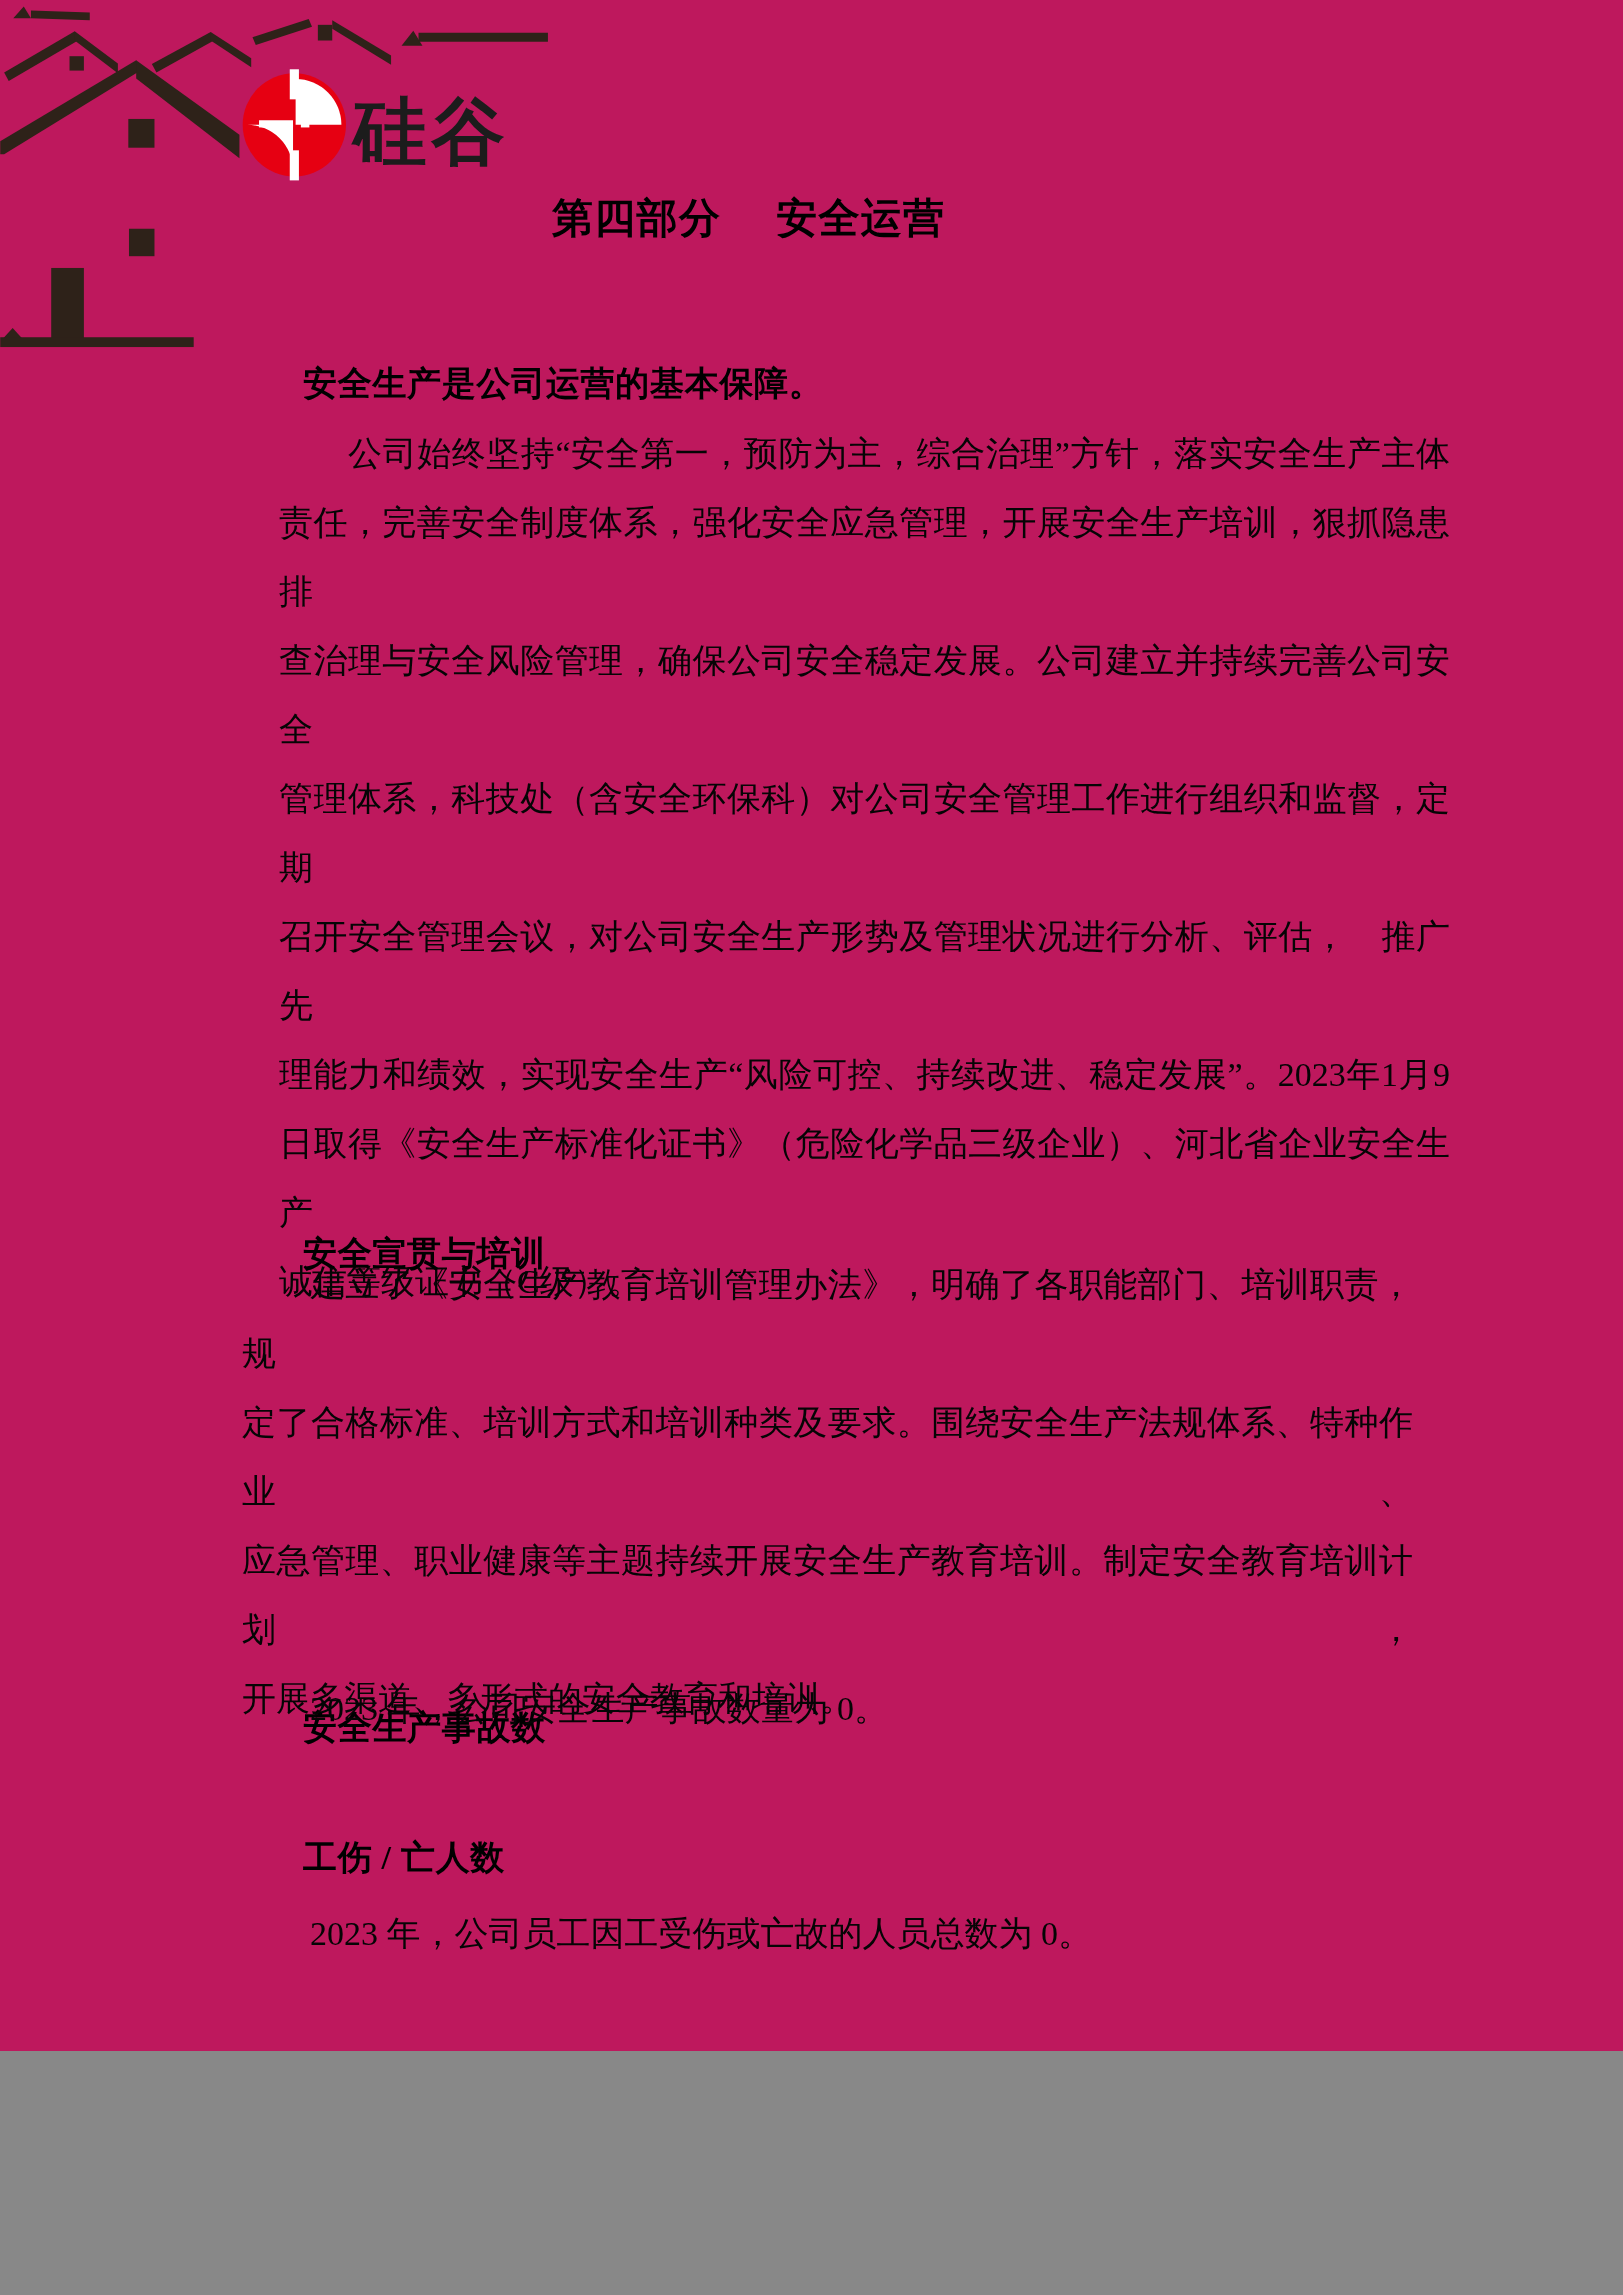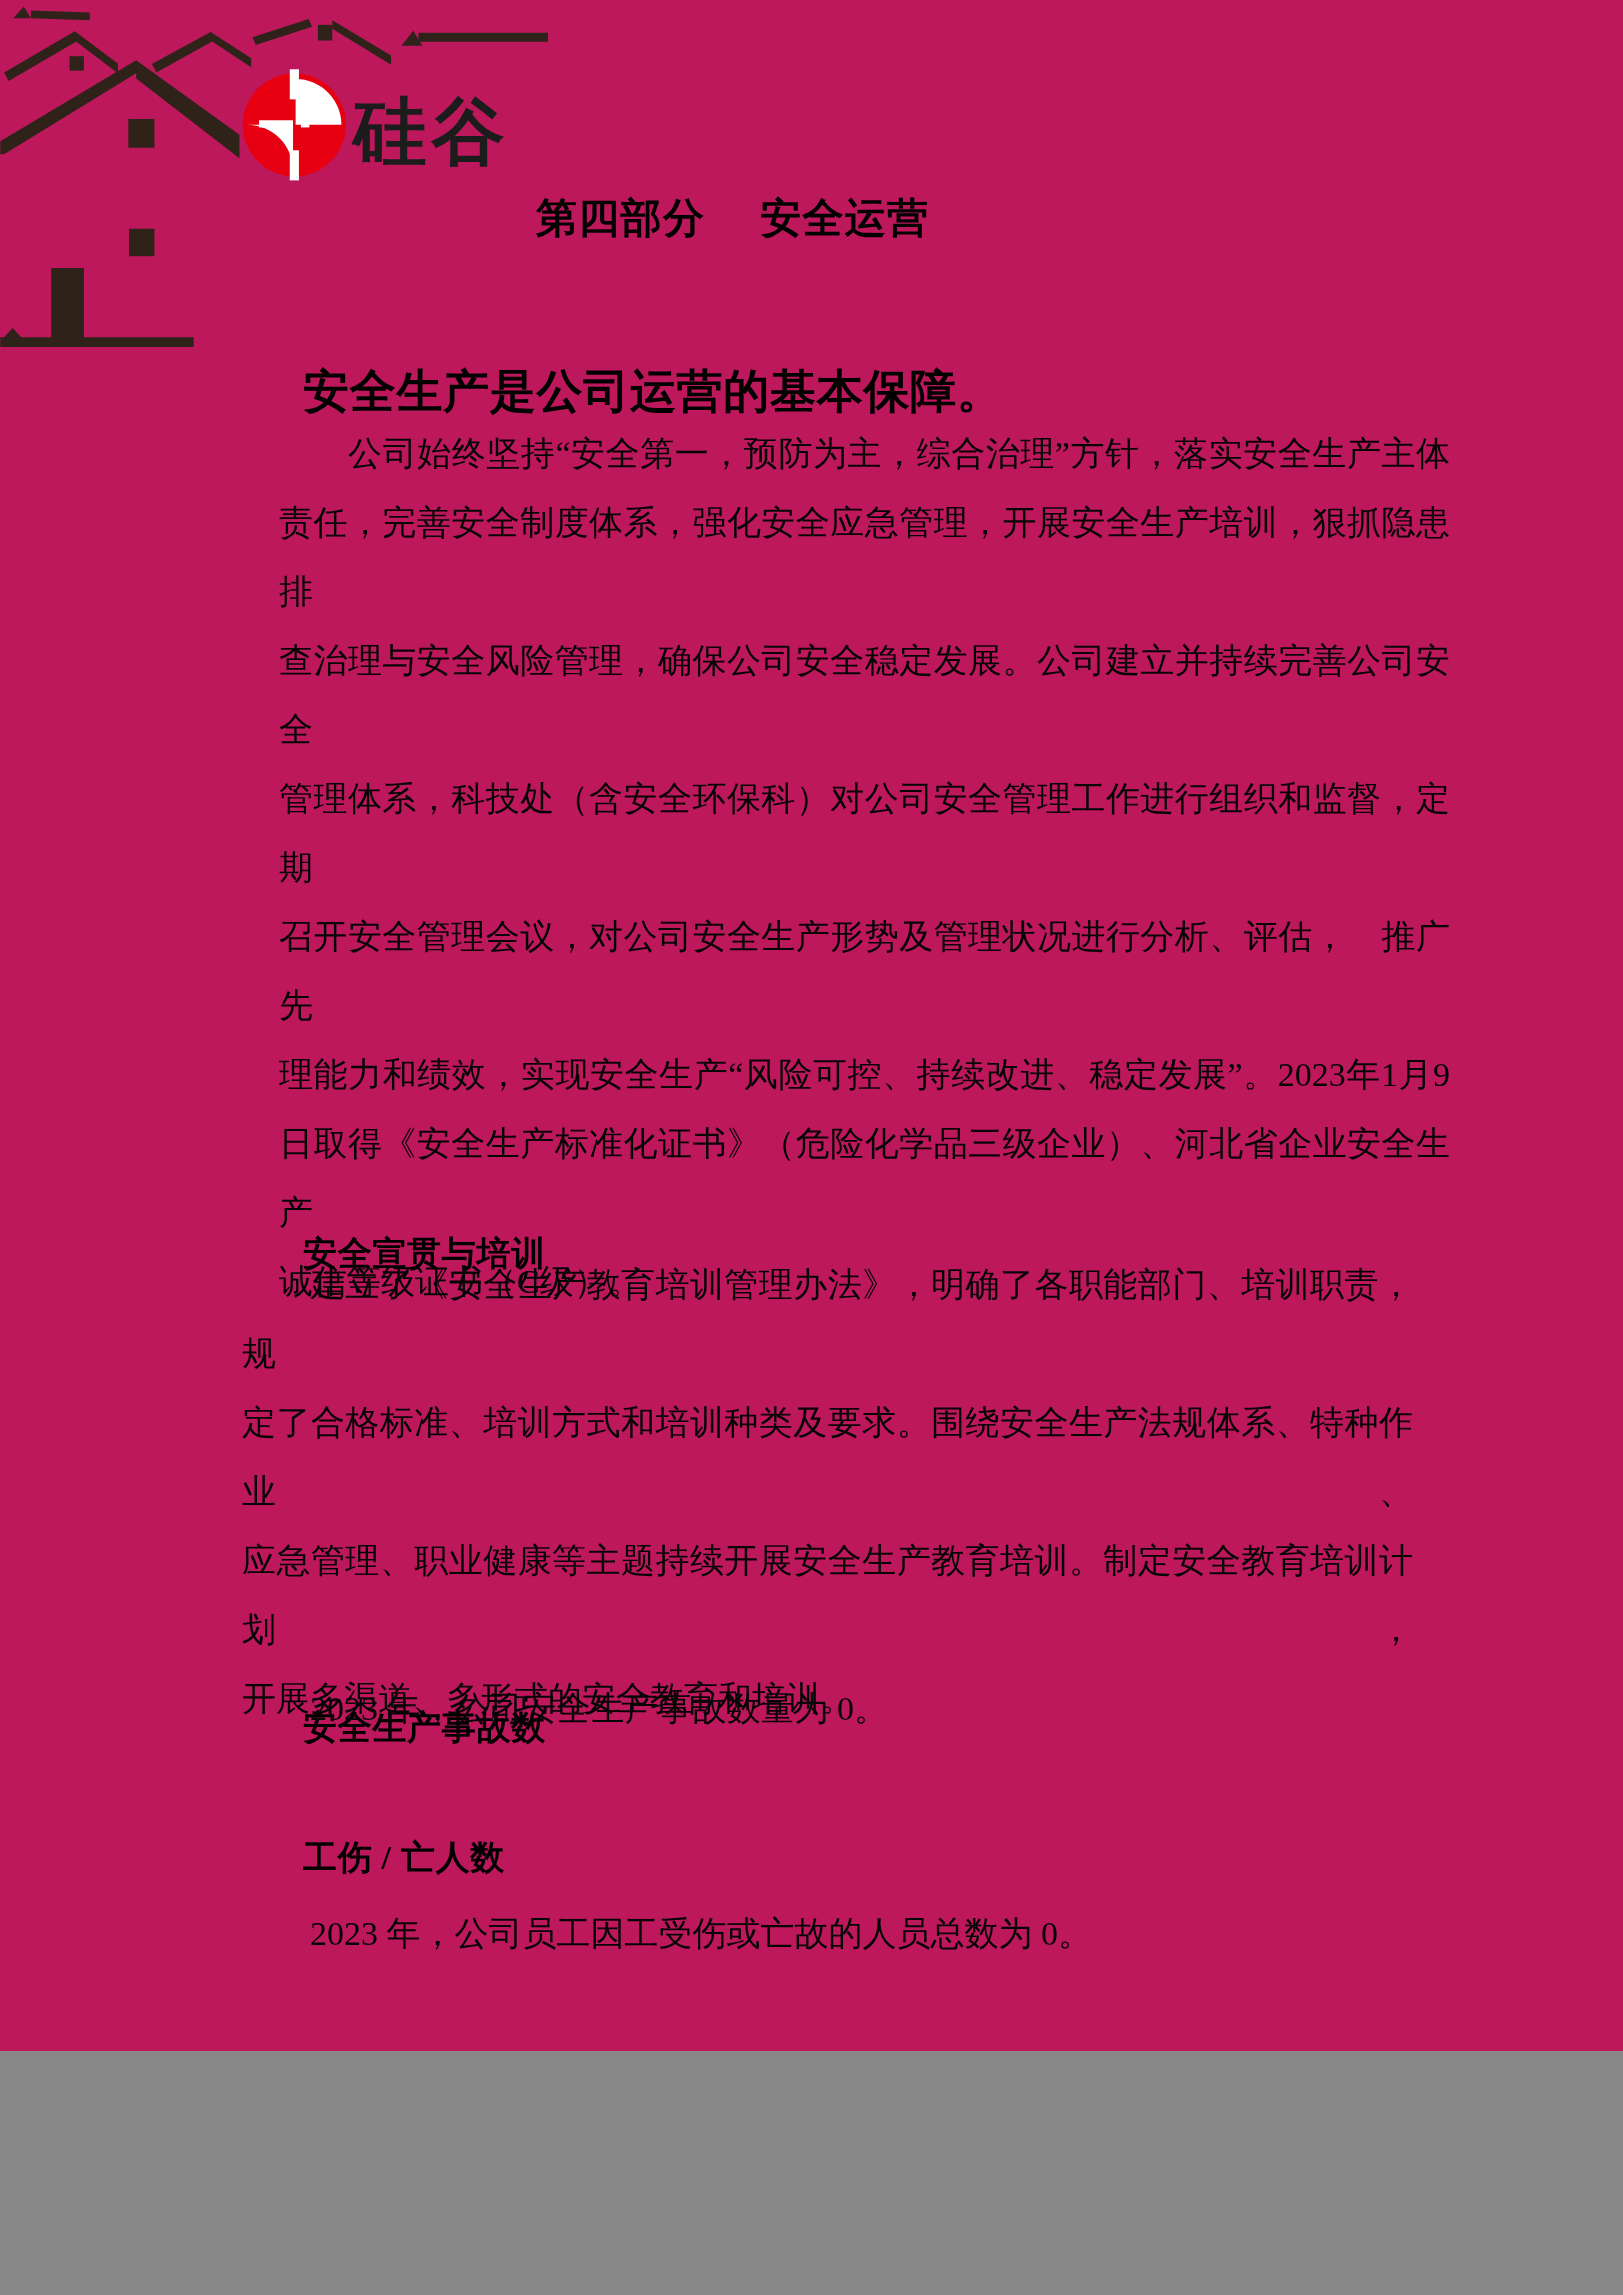--- a/index.html
+++ b/index.html
@@ -6,28 +6,28 @@
   .page{
     position:relative;
     width:1623px;height:2051px;
     background:#be185d;
     overflow:hidden;
     font-family:"Liberation Serif", serif;
     color:#050505;
   }
   .logo{position:absolute;left:0;top:0;}
   .doc-title{
-    position:absolute;left:536px;top:196px;
+    position:absolute;left:552px;top:196px;
     font-family:"Liberation Sans", sans-serif;
     font-weight:bold;font-size:41px;line-height:1.1;
     color:#000;letter-spacing:1.3px;white-space:nowrap;
   }
   .lead-heading{
     position:absolute;left:303px;top:364px;
-    font-size:46px;font-weight:bold;line-height:1.2;
+    font-size:34px;font-weight:bold;line-height:1.2;
     color:#000;white-space:nowrap;letter-spacing:0.7px;
   }
   .sec-heading{
     position:absolute;left:303px;
     font-size:34px;font-weight:bold;line-height:1.2;
     color:#000;white-space:nowrap;letter-spacing:0.7px;
   }
   .para{
     position:absolute;left:242px;width:1171px;
     font-size:34px;line-height:69px;

